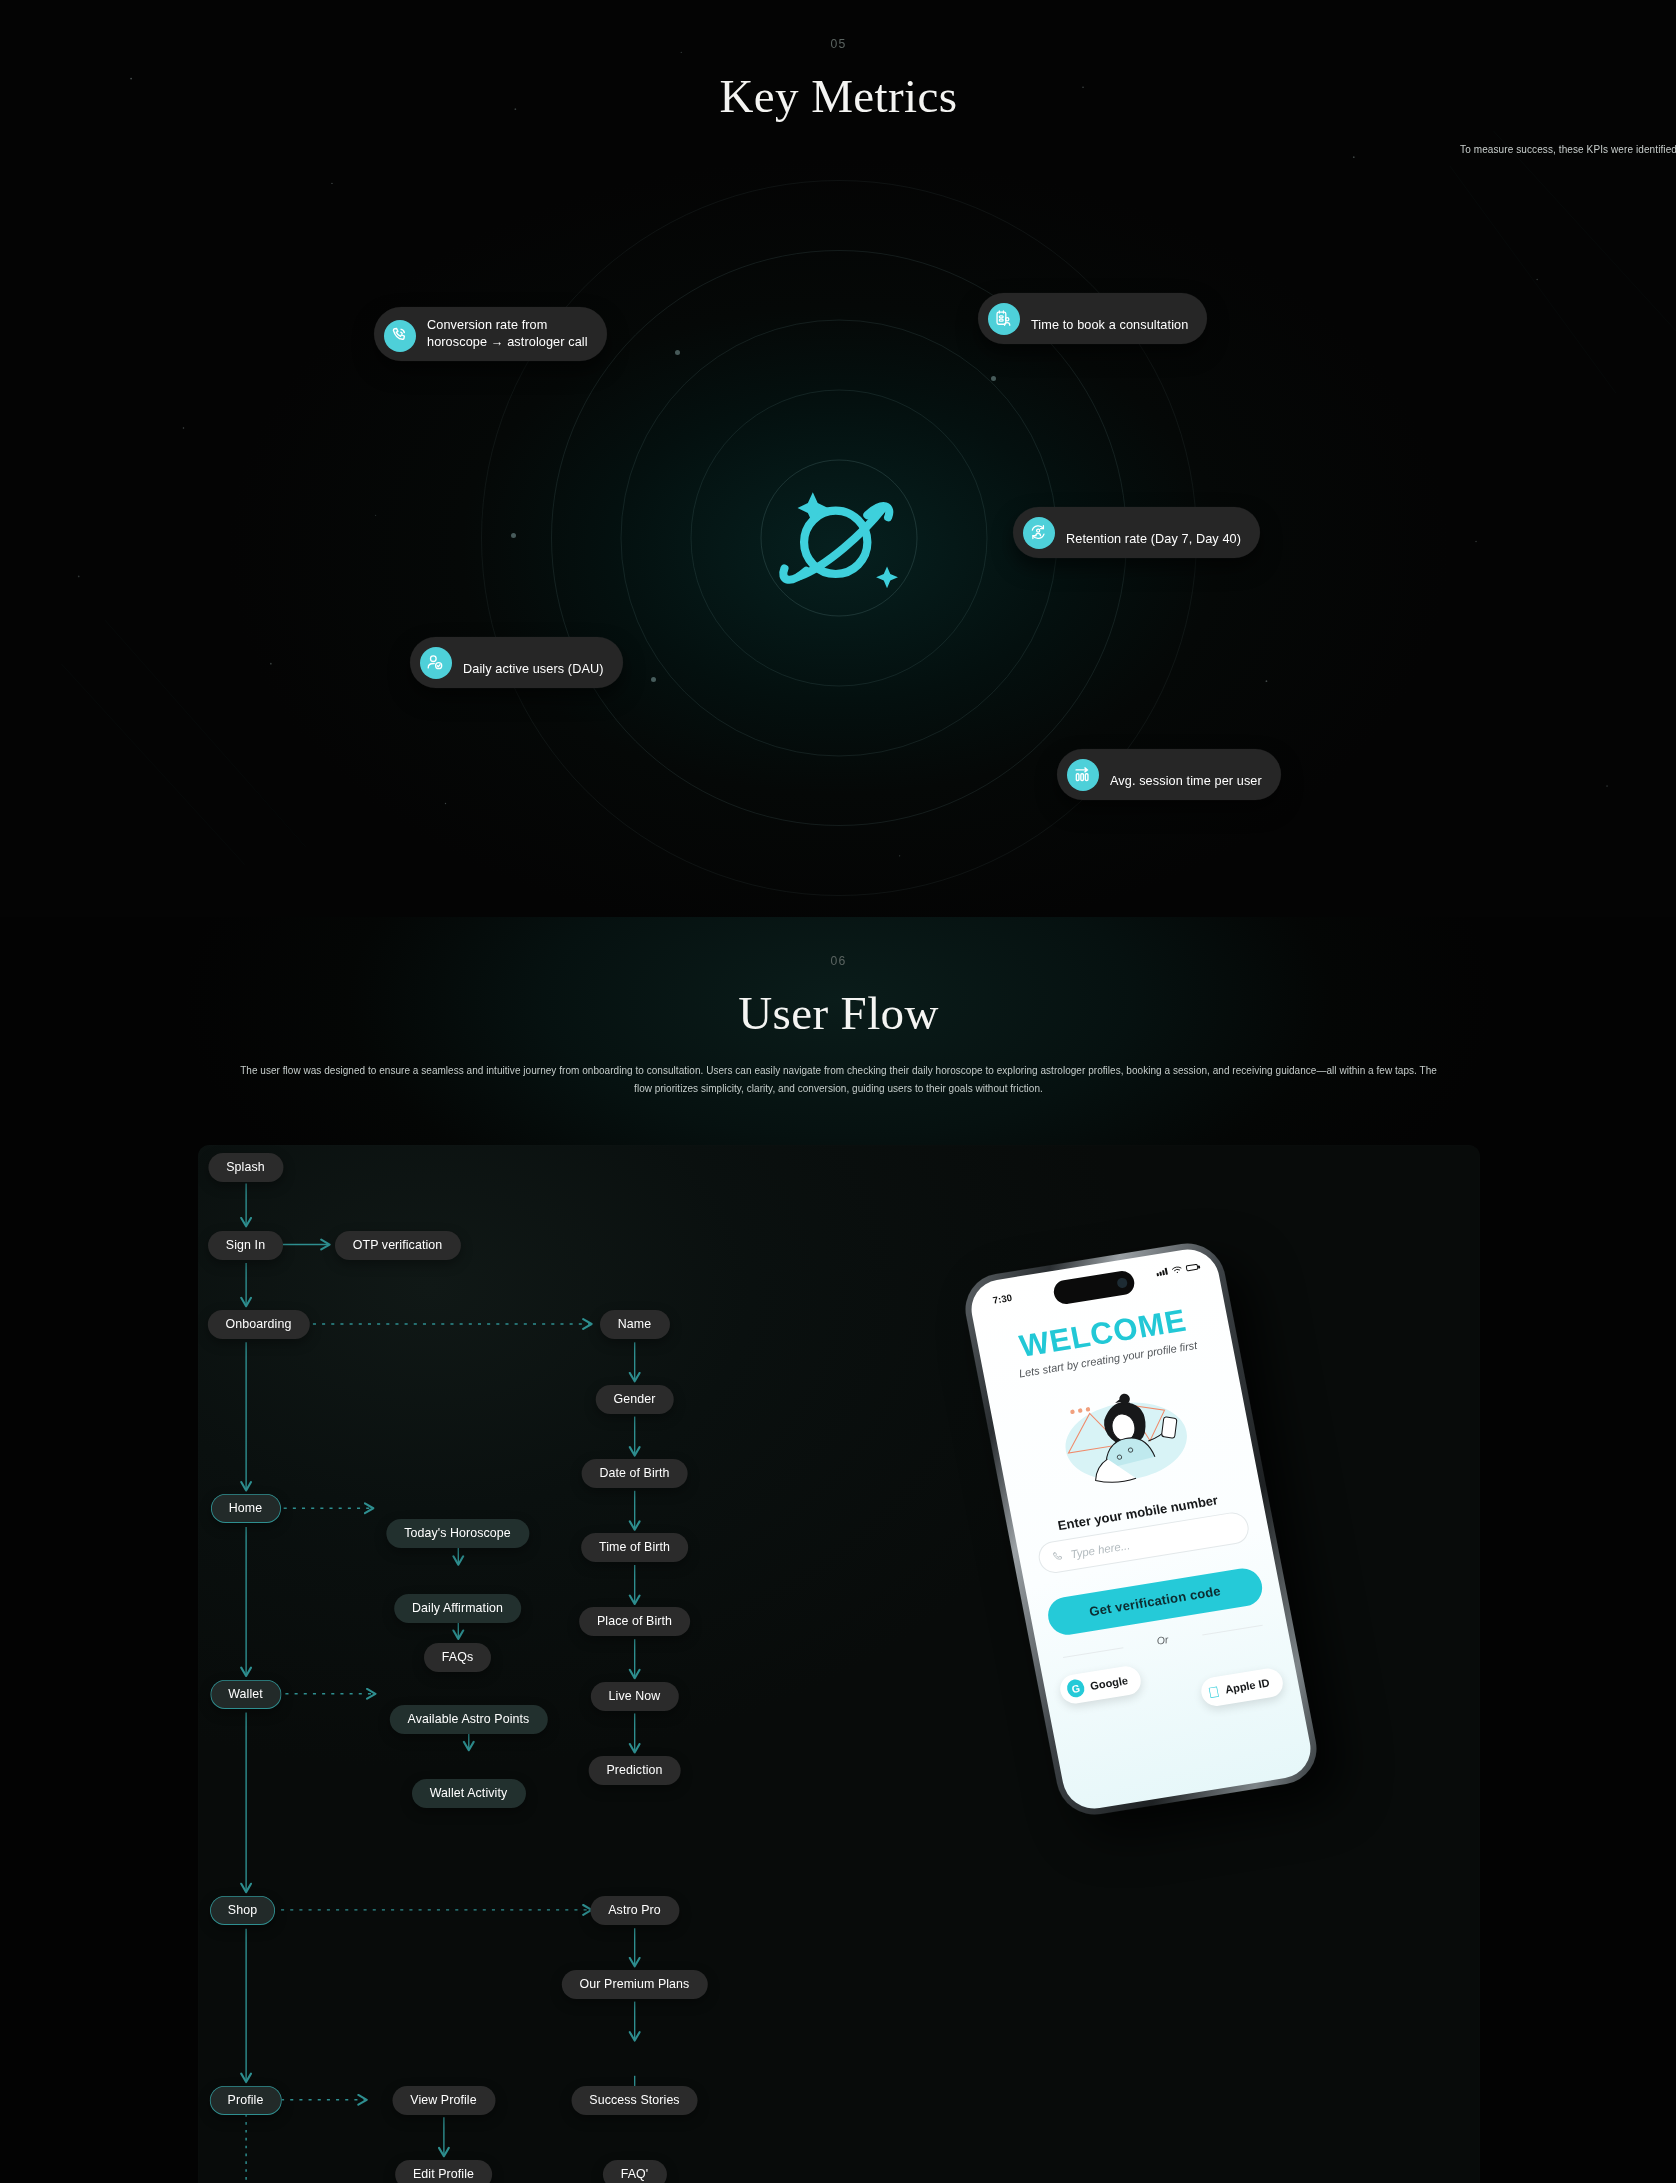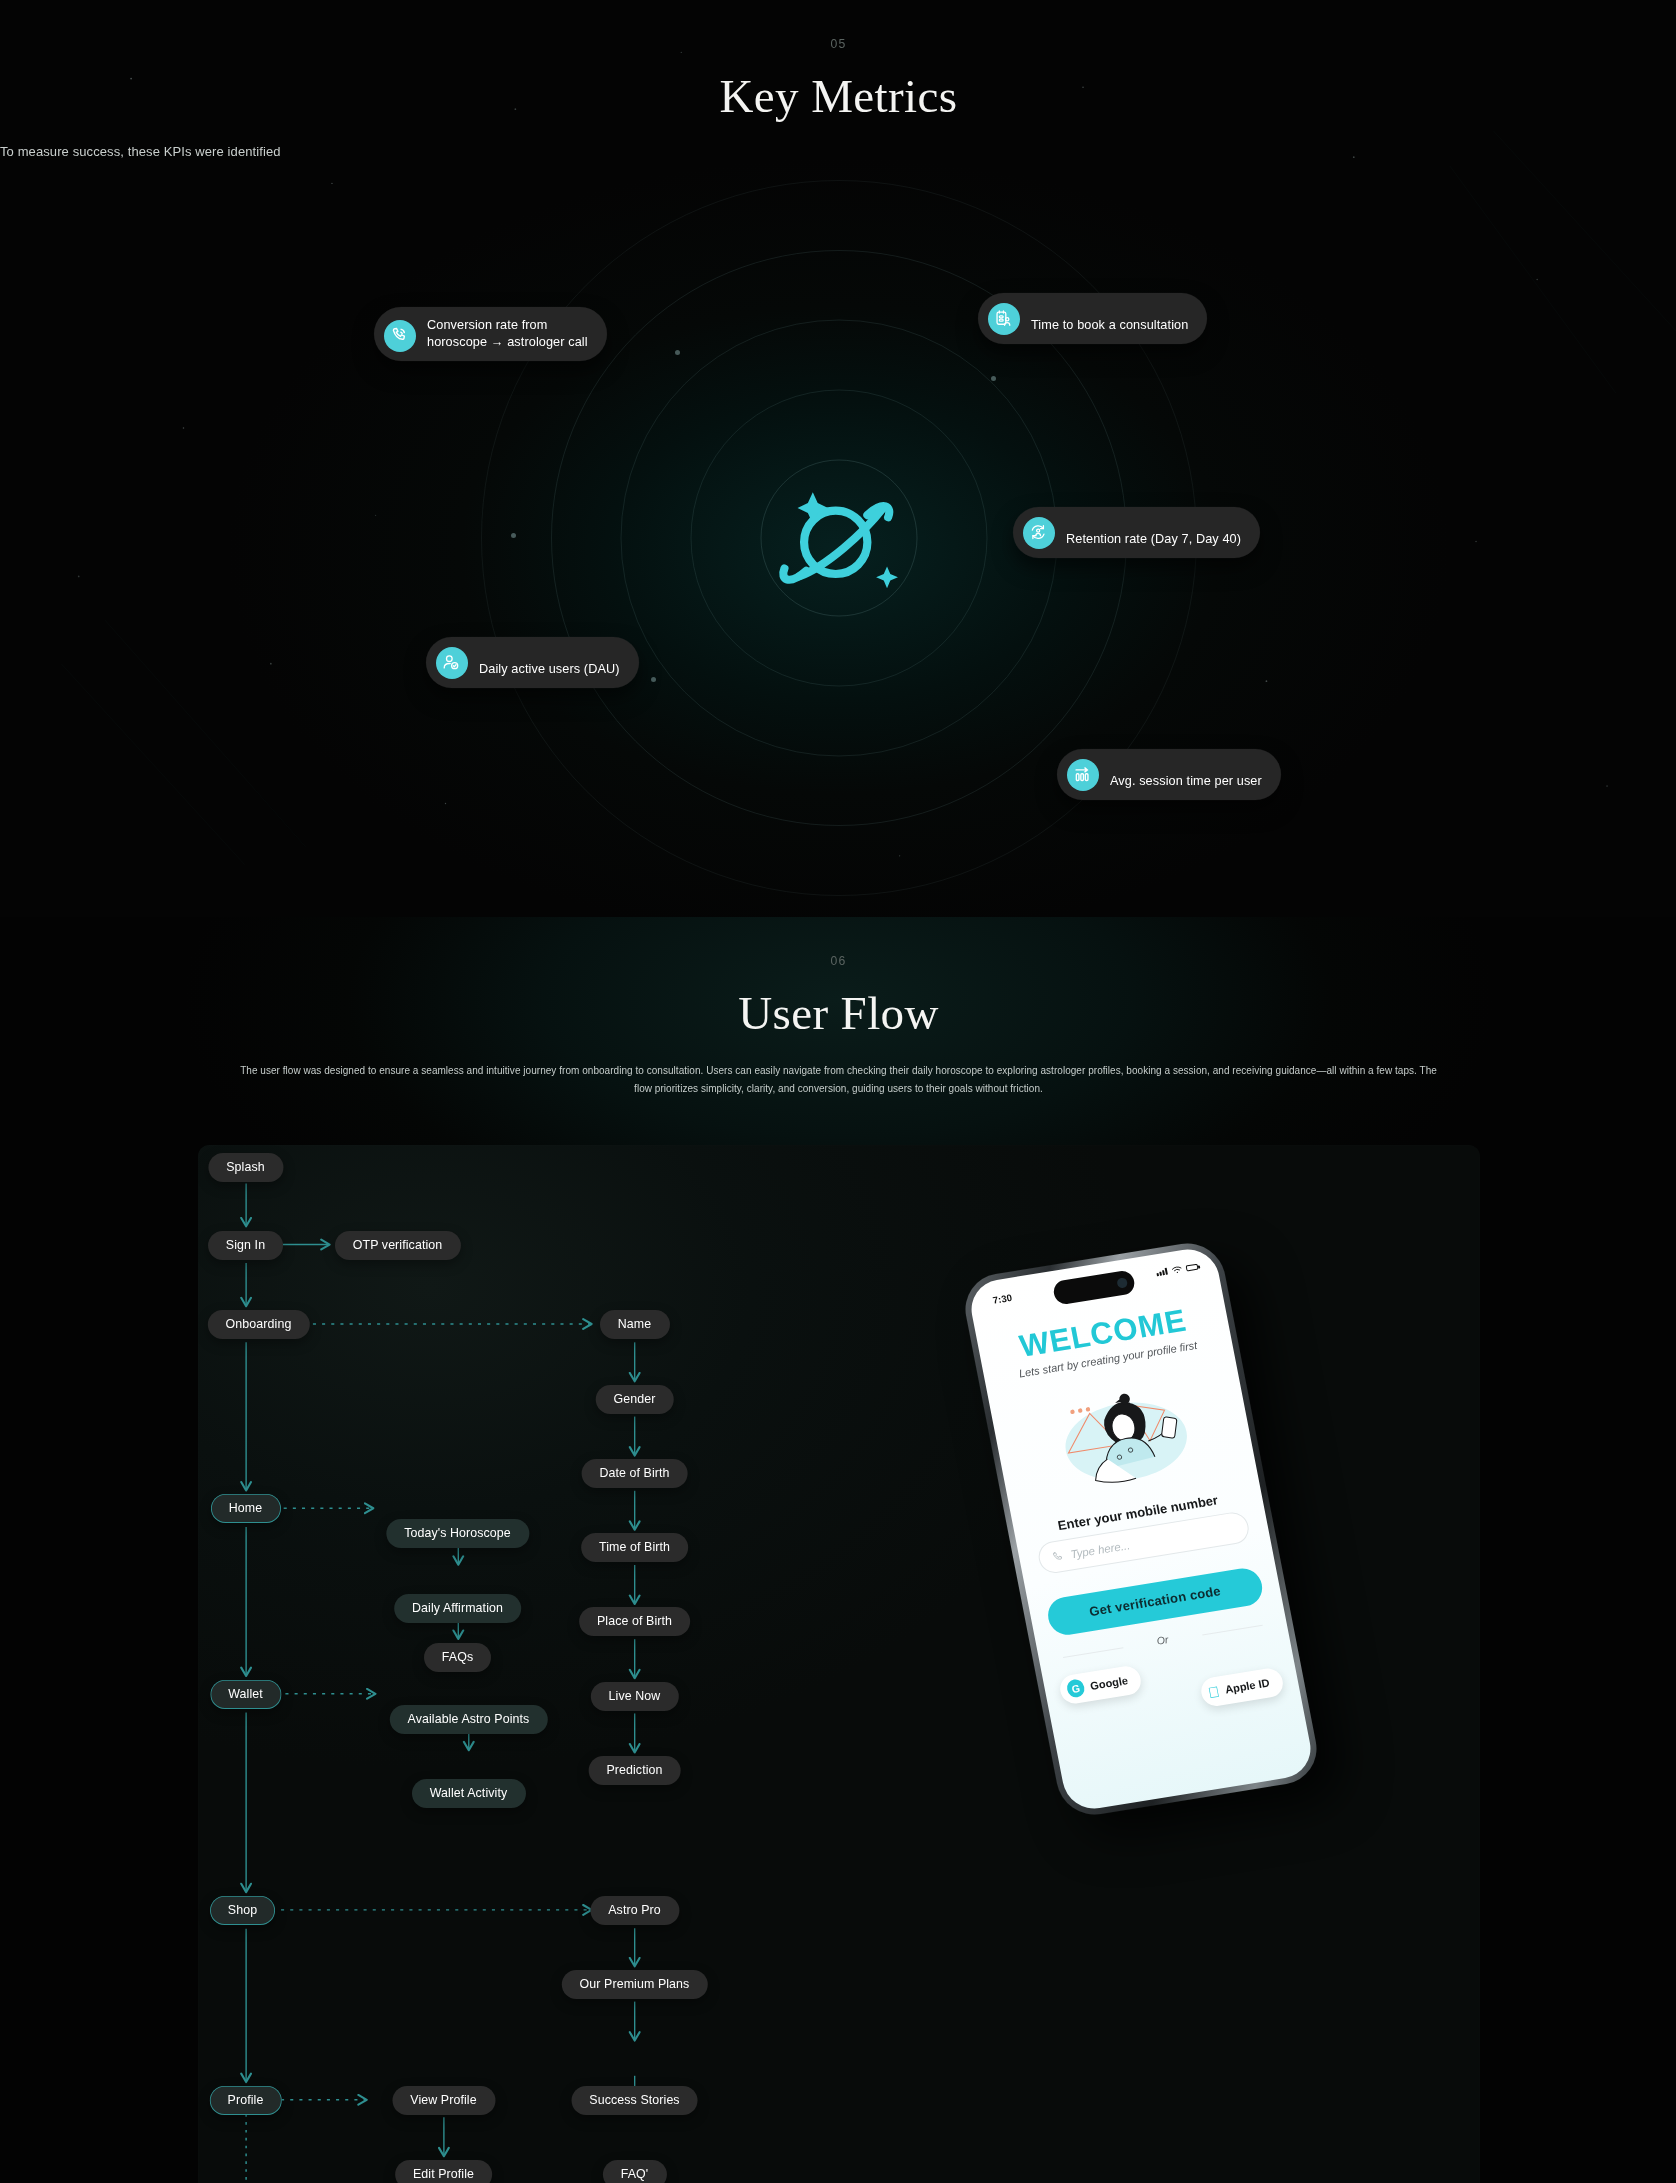--- a/index.html
+++ b/index.html
@@ -36,23 +36,23 @@
     text-align: center;
     color: #f4f4f2;
     font-family: "Liberation Serif", serif;
     font-size: 47px;
     font-weight: 400;
     letter-spacing: 0.4px;
     margin-top: 18.3px;
   }
   .sec-sub {
     position: relative;
-    text-align: left;
+    text-align: right;
     color: #c9cfcd;
-    font-size: 13px;
+    font-size: 10px;
     margin-top: 21px;
     letter-spacing: 0.1px;
   }
 
   .orbit-stage {
     position: absolute;
     left: 0; top: 188px;
     width: 1677px; height: 699px;
   }
   .orbit {
@@ -99,21 +99,21 @@
   .kpi .kpi-label {
     color: #ffffff;
     font-size: 12.7px;
     line-height: 1.38;
     letter-spacing: 0.1px;
     white-space: pre-line;
   }
   .kpi-1 { left: 374px;  top: 307px;  }
   .kpi-2 { left: 978px; top: 293px;  }
   .kpi-3 { left: 1013px; top: 507px; }
-  .kpi-4 { left: 426px;  top: 637px; }
+  .kpi-4 { left: 410px;  top: 637px; }
   .kpi-5 { left: 1057px; top: 749px; }
 
   
   .sec-flow {
     position: relative;
     width: 1677px;
     padding-bottom: 65px;
     background:
       radial-gradient(ellipse 655px 306px at 50% 83px, #0a1c1a 0%, #061110 45%, #040605 75%, #030303 100%),
       #030303;

